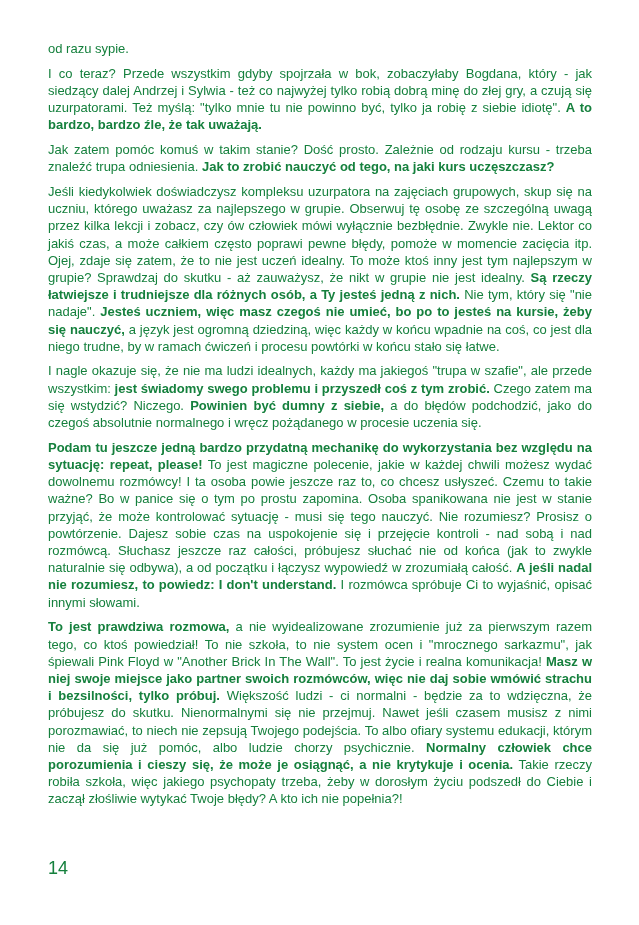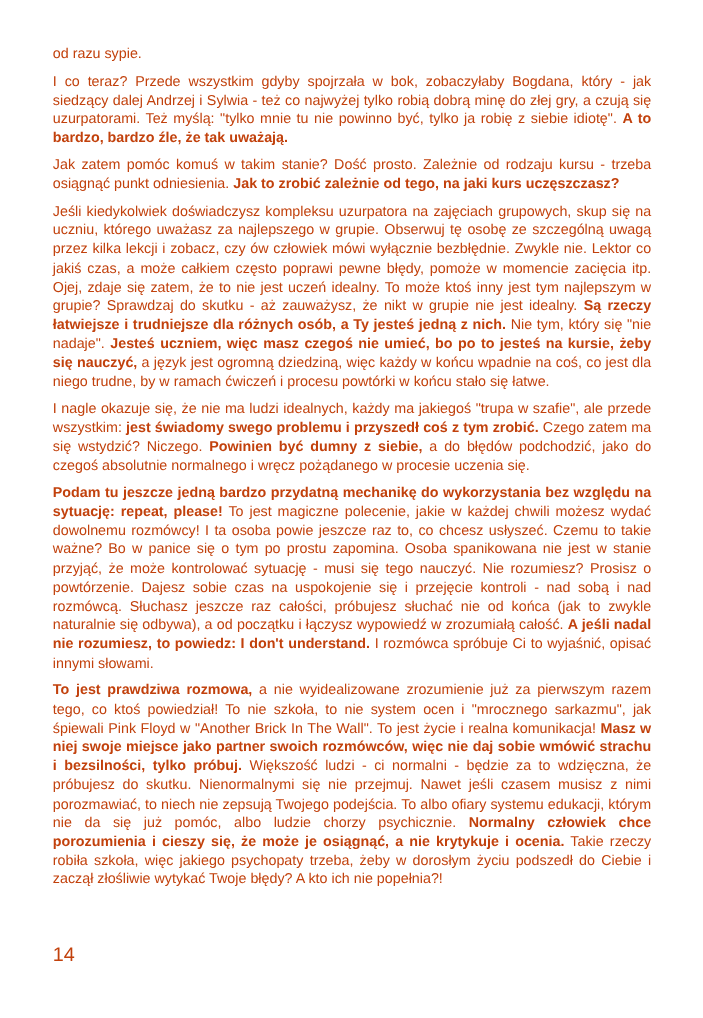--- a/index.html
+++ b/index.html
@@ -7,21 +7,21 @@
     padding: 0;
     background: #ffffff;
   }
   .page {
     position: relative;
     width: 639px;
     height: 925px;
     background: #ffffff;
     overflow: hidden;
     font-family: "Liberation Sans", sans-serif;
-    color: #c2410c;
+    color: #15803d;
   }
   .text-block {
     position: absolute;
     left: 48px;
     top: 40px;
     width: 544px;
     font-size: 13px;
     line-height: 17.2px;
     text-align: justify;
   }
@@ -40,20 +40,20 @@
     line-height: 16px;
   }
 </style>
 </head>
 <body>
 
 <div class="page">
   <div class="text-block">
       <p class="para"><span>od razu sypie.</span></p>
       <p class="para"><span>I co teraz? Przede wszystkim gdyby spojrzała w bok, zobaczyłaby Bogdana, który - jak siedzący dalej Andrzej i Sylwia - też co najwyżej tylko robią dobrą minę do złej gry, a czują się uzurpatorami. Też myślą: "tylko mnie tu nie powinno być, tylko ja robię z siebie idiotę". </span><b>A to bardzo, bardzo źle, że tak uważają.</b></p>
-      <p class="para"><span>Jak zatem pomóc komuś w takim stanie? Dość prosto. Zależnie od rodzaju kursu - trzeba osiągnąć punkt odniesienia. </span><b>Jak to zrobić zależnie od tego, na jaki kurs uczęszczasz?</b></p>
+      <p class="para"><span>Jak zatem pomóc komuś w takim stanie? Dość prosto. Zależnie od rodzaju kursu - trzeba znaleźć trupa odniesienia. </span><b>Jak to zrobić nauczyć od tego, na jaki kurs uczęszczasz?</b></p>
       <p class="para"><span>Jeśli kiedykolwiek doświadczysz kompleksu uzurpatora na zajęciach grupowych, skup się na uczniu, którego uważasz za najlepszego w grupie. Obserwuj tę osobę ze szczególną uwagą przez kilka lekcji i zobacz, czy ów człowiek mówi wyłącznie bezbłędnie. Zwykle nie. Lektor co jakiś czas, a może całkiem często poprawi pewne błędy, pomoże w momencie zacięcia itp. Ojej, zdaje się zatem, że to nie jest uczeń idealny. To może ktoś inny jest tym najlepszym w grupie? Sprawdzaj do skutku - aż zauważysz, że nikt w grupie nie jest idealny. </span><b>Są rzeczy łatwiejsze i trudniejsze dla różnych osób, a Ty jesteś jedną z nich.</b><span> Nie tym, który się "nie nadaje". </span><b>Jesteś uczniem, więc masz czegoś nie umieć, bo po to jesteś na kursie, żeby się nauczyć,</b><span> a język jest ogromną dziedziną, więc każdy w końcu wpadnie na coś, co jest dla niego trudne, by w ramach ćwiczeń i procesu powtórki w końcu stało się łatwe.</span></p>
       <p class="para"><span>I nagle okazuje się, że nie ma ludzi idealnych, każdy ma jakiegoś "trupa w szafie", ale przede wszystkim: </span><b>jest świadomy swego problemu i przyszedł coś z tym zrobić.</b><span> Czego zatem ma się wstydzić? Niczego. </span><b>Powinien być dumny z siebie,</b><span> a do błędów podchodzić, jako do czegoś absolutnie normalnego i wręcz pożądanego w procesie uczenia się.</span></p>
       <p class="para"><b>Podam tu jeszcze jedną bardzo przydatną mechanikę do wykorzystania bez względu na sytuację: repeat, please!</b><span> To jest magiczne polecenie, jakie w każdej chwili możesz wydać dowolnemu rozmówcy! I ta osoba powie jeszcze raz to, co chcesz usłyszeć. Czemu to takie ważne? Bo w panice się o tym po prostu zapomina. Osoba spanikowana nie jest w stanie przyjąć, że może kontrolować sytuację - musi się tego nauczyć. Nie rozumiesz? Prosisz o powtórzenie. Dajesz sobie czas na uspokojenie się i przejęcie kontroli - nad sobą i nad rozmówcą. Słuchasz jeszcze raz całości, próbujesz słuchać nie od końca (jak to zwykle naturalnie się odbywa), a od początku i łączysz wypowiedź w zrozumiałą całość. </span><b>A jeśli nadal nie rozumiesz, to powiedz: I don't understand.</b><span> I rozmówca spróbuje Ci to wyjaśnić, opisać innymi słowami.</span></p>
       <p class="para"><b>To jest prawdziwa rozmowa,</b><span> a nie wyidealizowane zrozumienie już za pierwszym razem tego, co ktoś powiedział! To nie szkoła, to nie system ocen i "mrocznego sarkazmu", jak śpiewali Pink Floyd w "Another Brick In The Wall". To jest życie i realna komunikacja! </span><b>Masz w niej swoje miejsce jako partner swoich rozmówców, więc nie daj sobie wmówić strachu i bezsilności, tylko próbuj.</b><span> Większość ludzi - ci normalni - będzie za to wdzięczna, że próbujesz do skutku. Nienormalnymi się nie przejmuj. Nawet jeśli czasem musisz z nimi porozmawiać, to niech nie zepsują Twojego podejścia. To albo ofiary systemu edukacji, którym nie da się już pomóc, albo ludzie chorzy psychicznie. </span><b>Normalny człowiek chce porozumienia i cieszy się, że może je osiągnąć, a nie krytykuje i ocenia.</b><span> Takie rzeczy robiła szkoła, więc jakiego psychopaty trzeba, żeby w dorosłym życiu podszedł do Ciebie i zaczął złośliwie wytykać Twoje błędy? A kto ich nie popełnia?!</span></p>
     </div>
   <div class="page-number">14</div>
 </div>
 
 </body></html>

